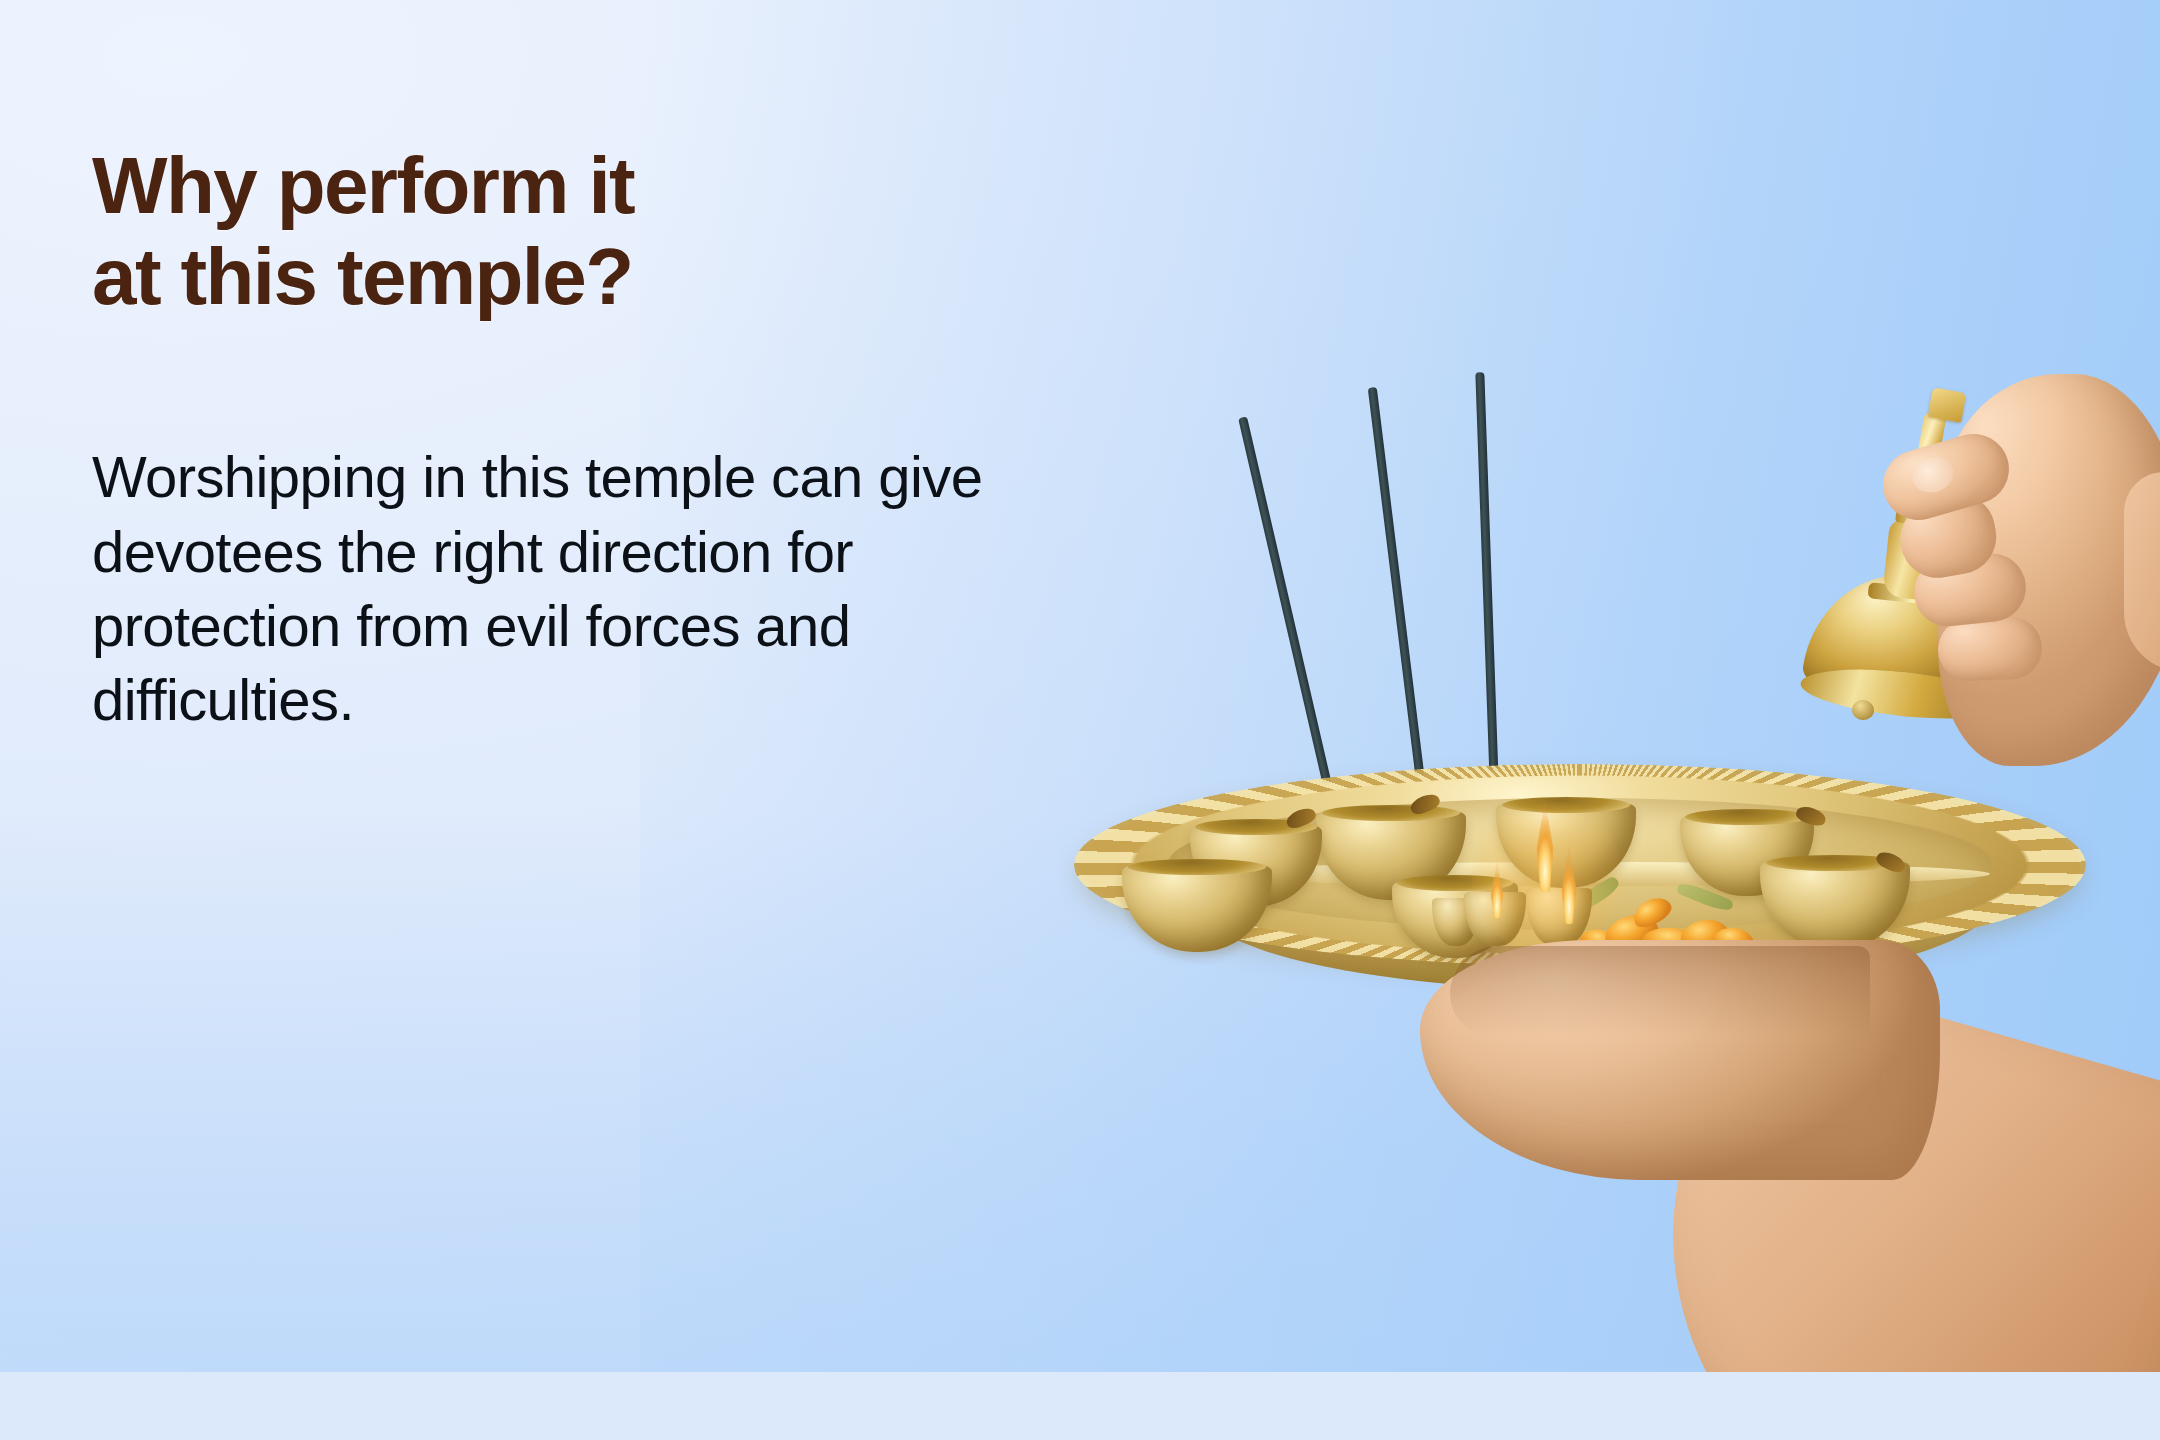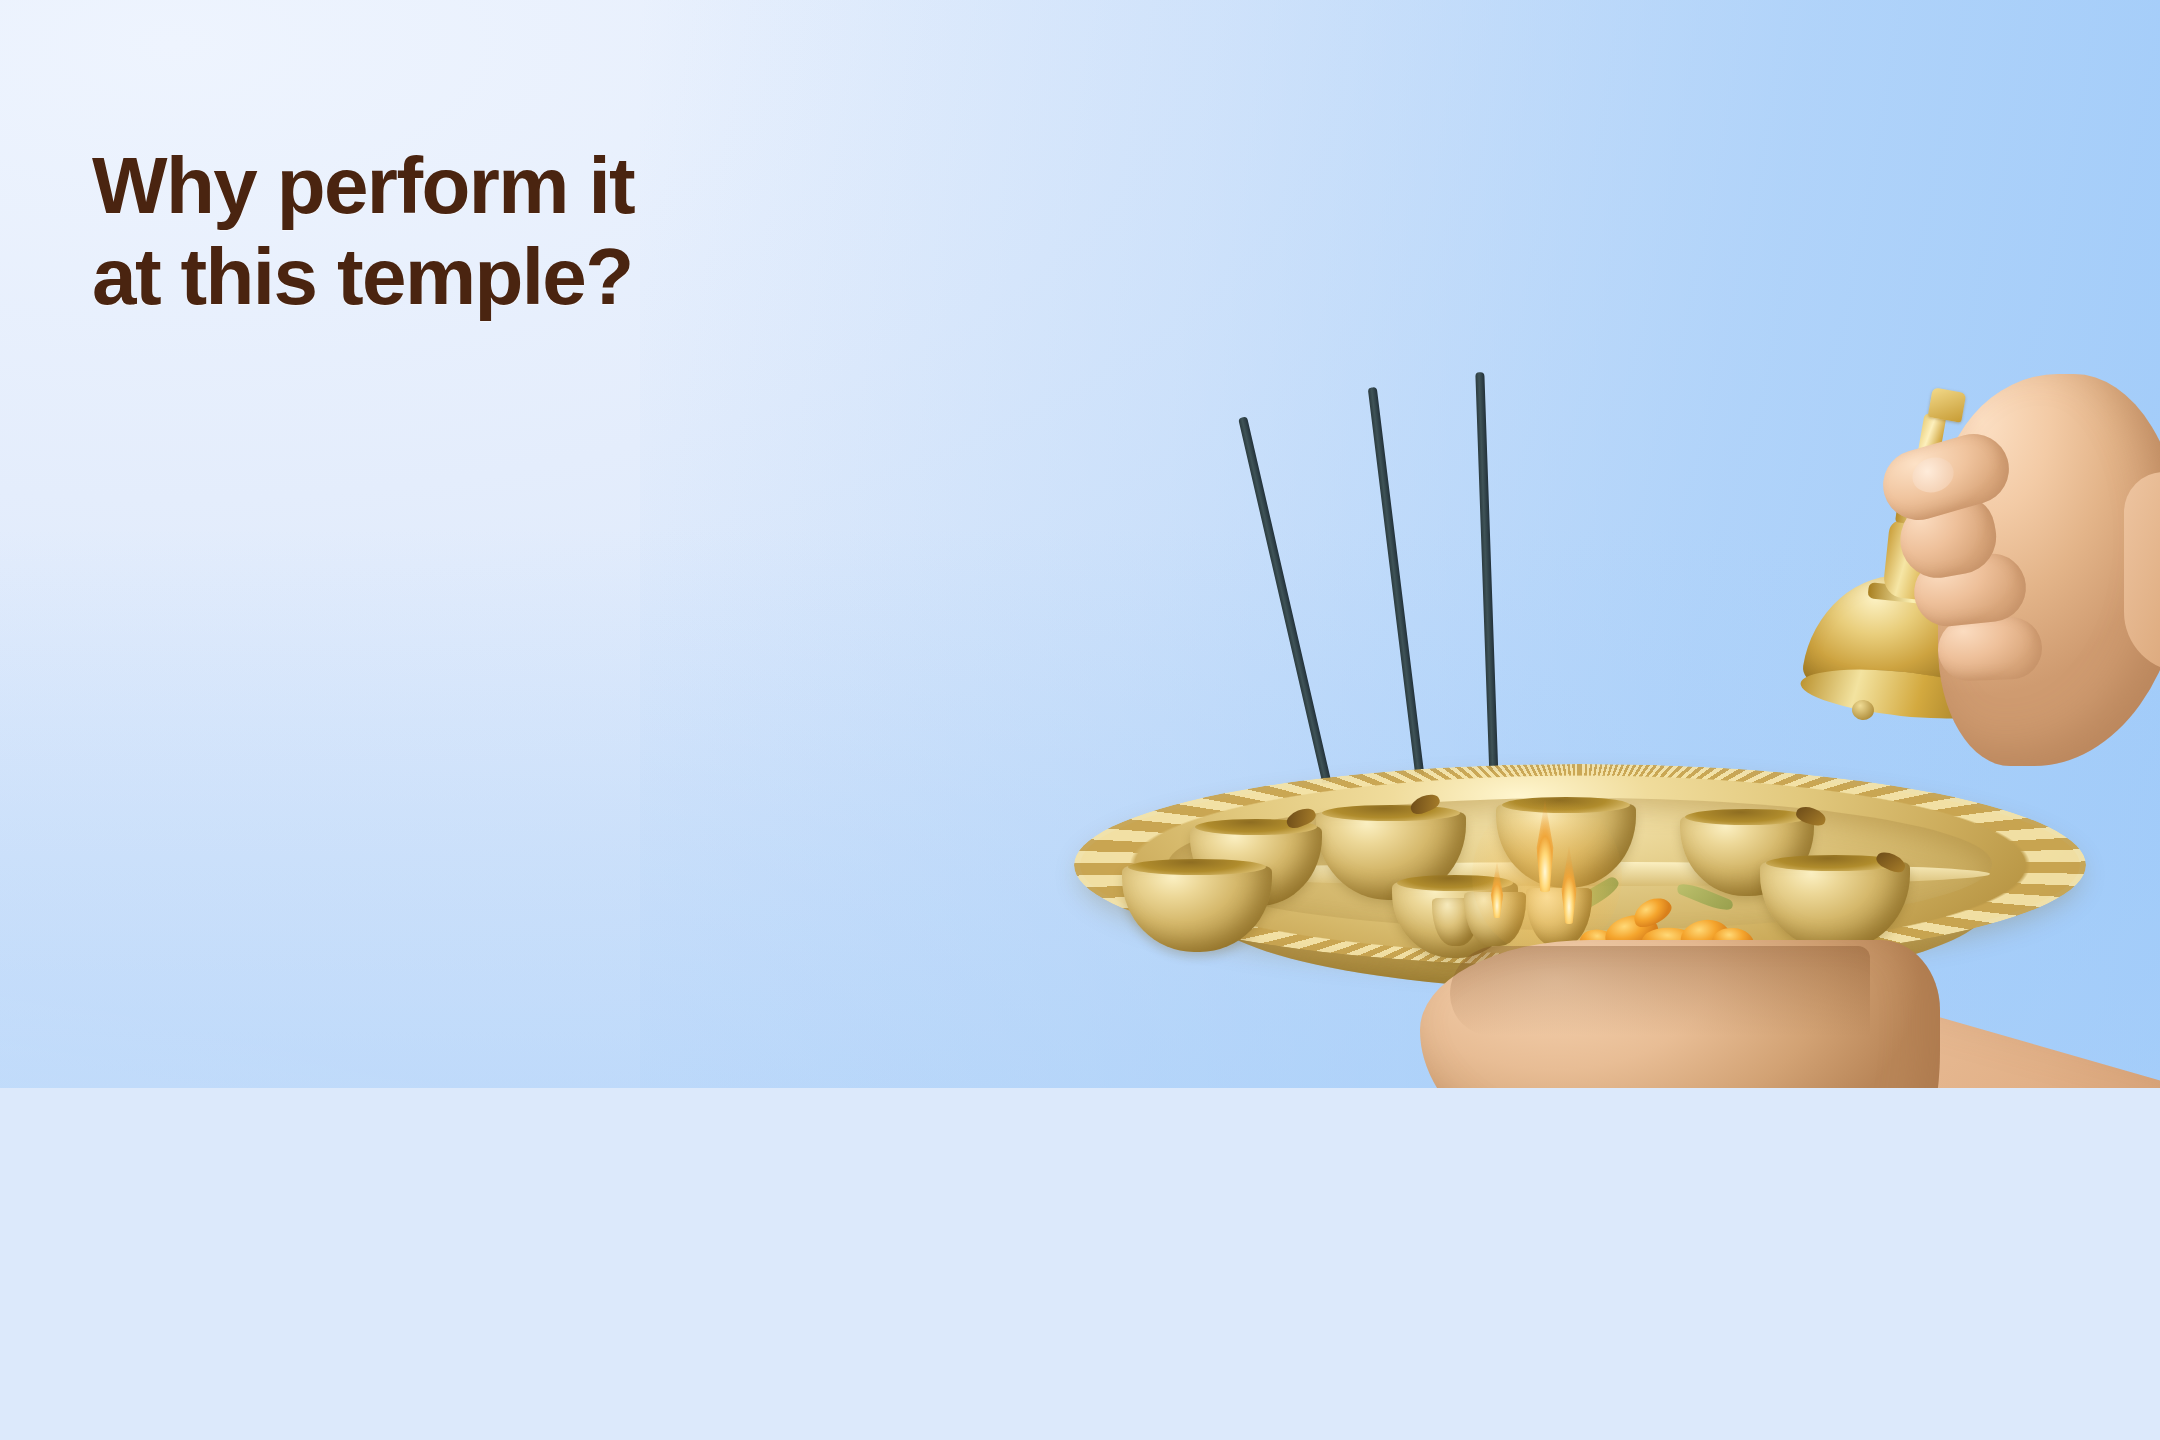--- a/index.html
+++ b/index.html
@@ -5,21 +5,21 @@
 <style>
   * { margin:0; padding:0; box-sizing:border-box; }
   html,body { width:2160px; height:1440px; overflow:hidden; }
   body {
     font-family:"Liberation Sans", sans-serif;
     background:#dce9fb;
   }
 
   #stage {
     position:relative;
-    width:2160px; height:1088px;
+    width:2160px; height:1372px;
     overflow:hidden;
     background:
       radial-gradient(120% 110% at 8% 4%, #eef4fe 0%, #e4edfc 38%, #dbe8fb 68%, #d2e3fa 100%);
   }
 
   
   #sunburst {
     position:absolute; inset:0;
     background:
       conic-gradient(from 200deg at 62% 118%,
@@ -397,15 +397,16 @@
       <div id="fl-glow"></div>
       <div class="flame" id="fl3"></div>
       <div class="flame" id="fl2"></div>
       <div class="flame" id="fl1"></div>
     </div>
   </div>
 
   <div id="textcol">
     <h1 id="headline">Why perform it
 at this temple?</h1>
+    <p id="bodytext">Worshipping in this temple can give devotees the right direction for protection from evil forces and difficulties.</p>
   </div>
 
 </div>
 
 </body></html>

